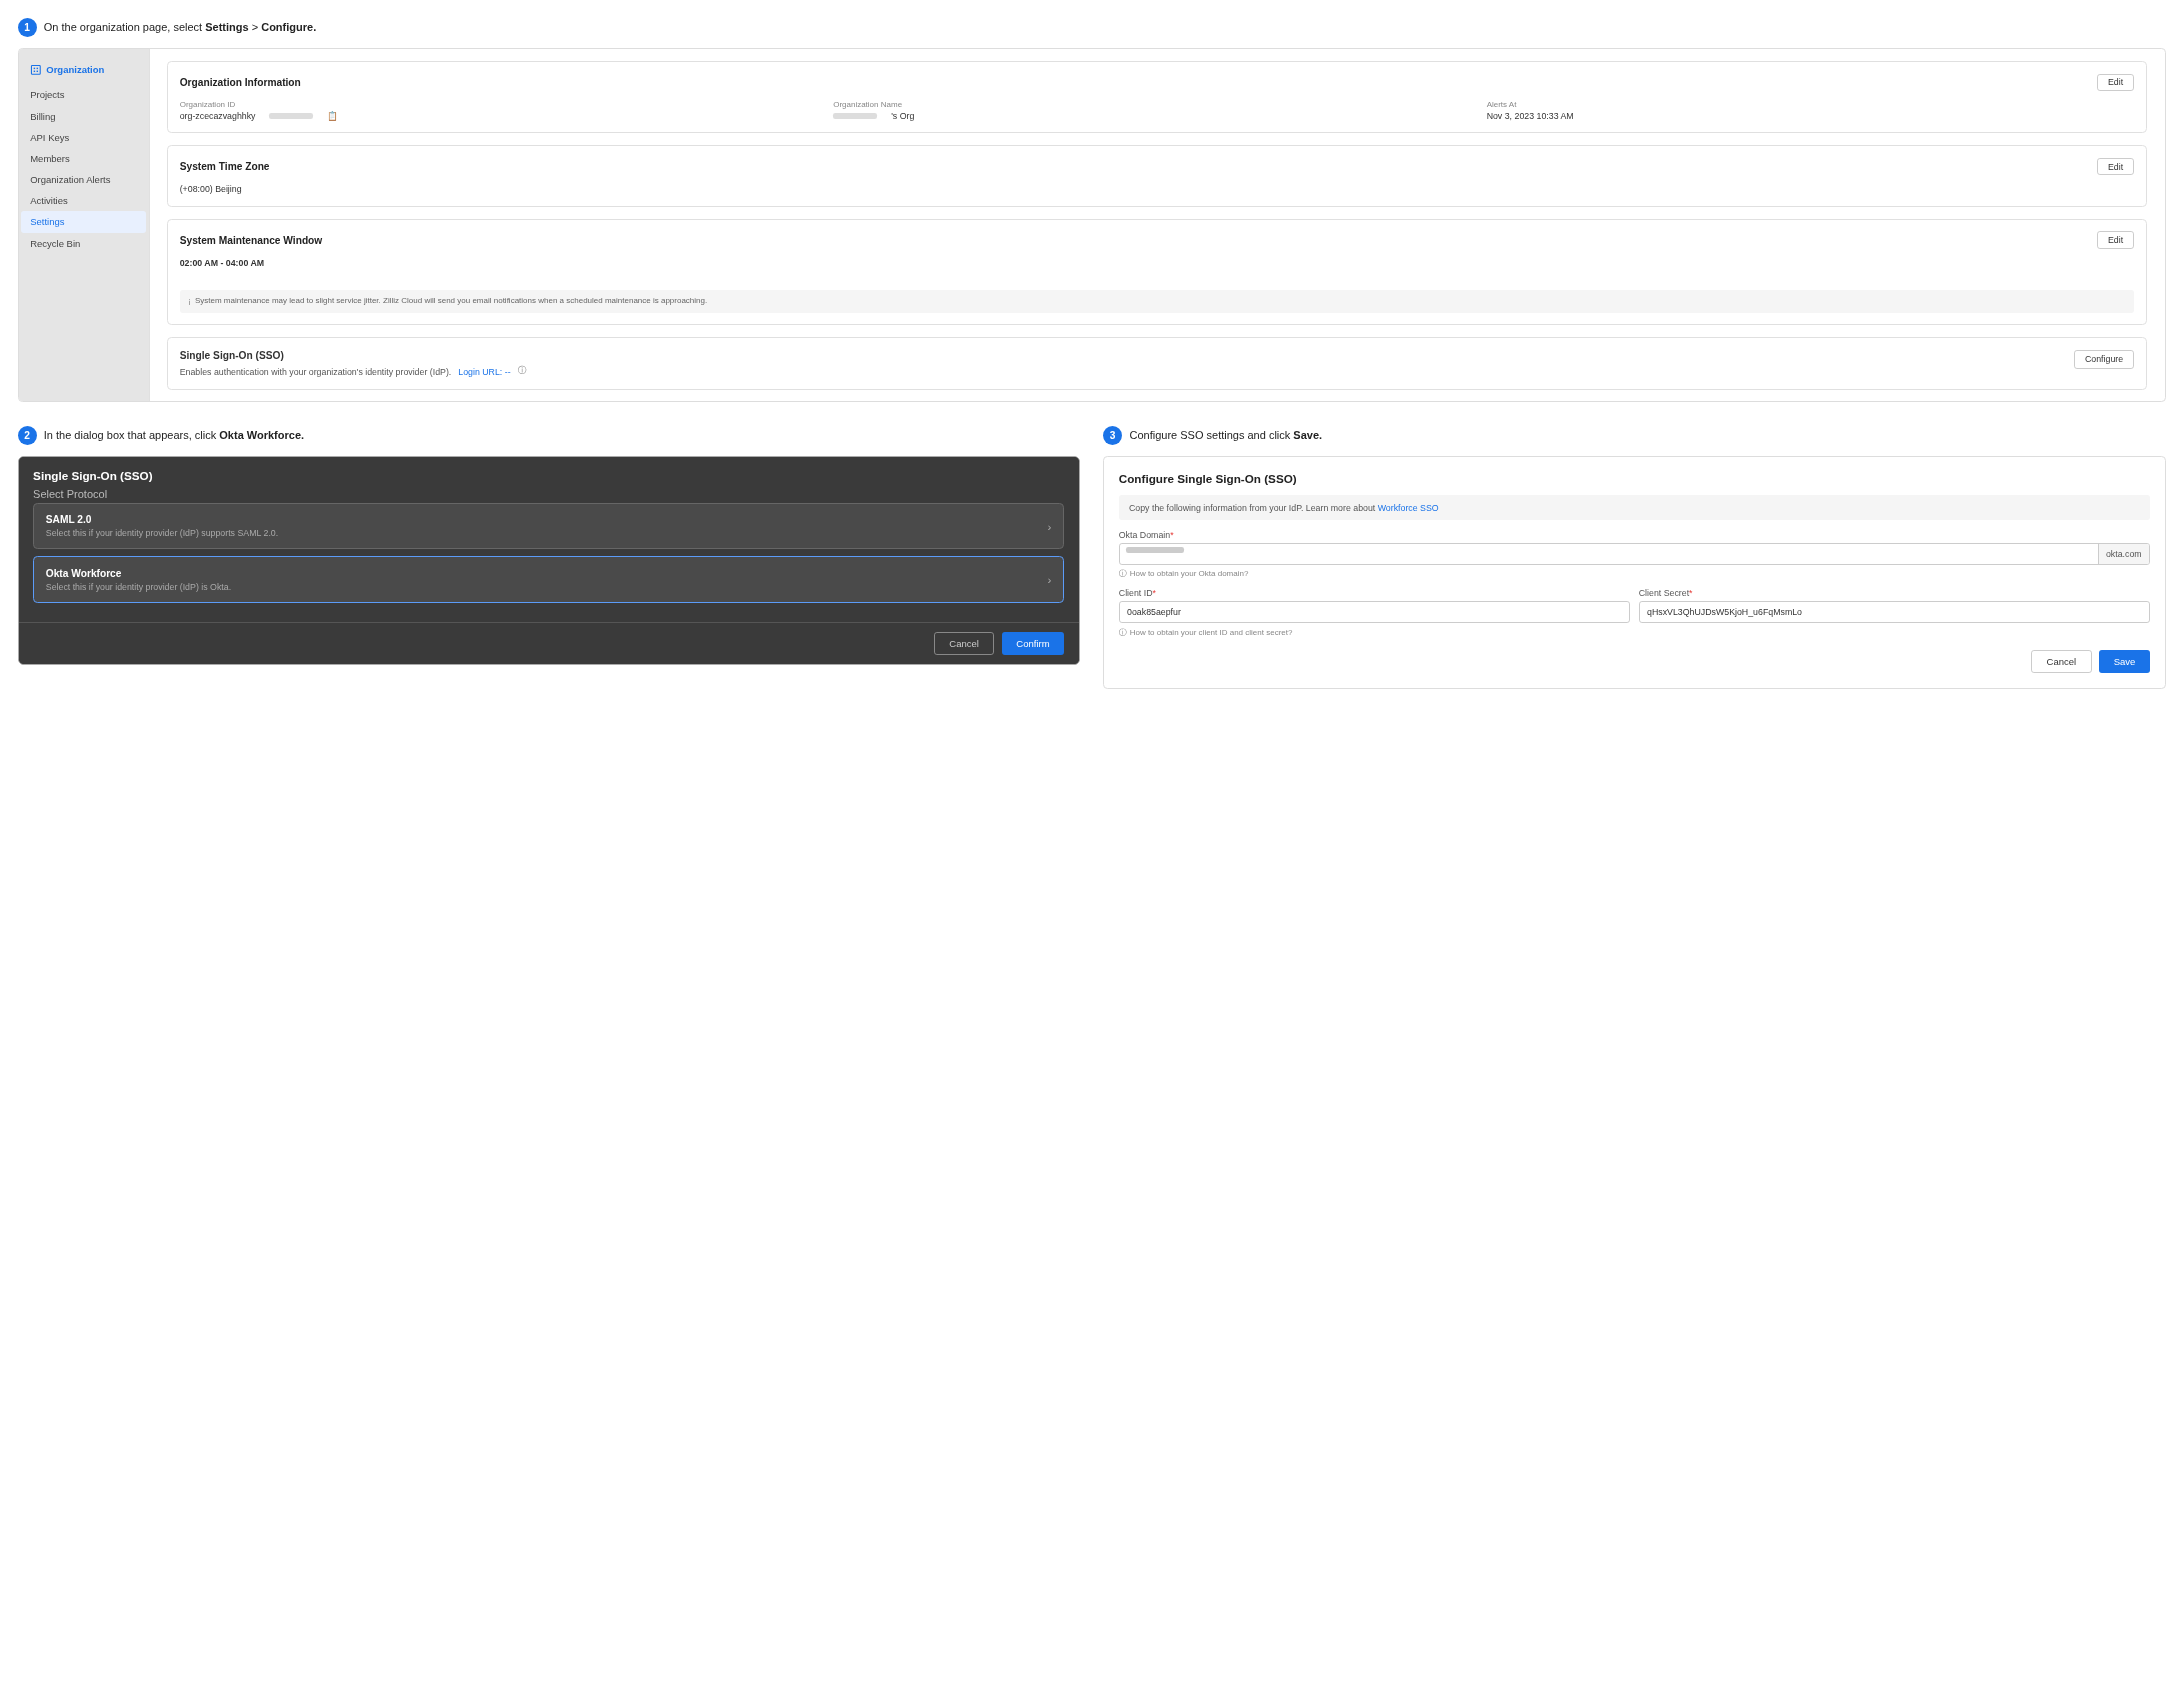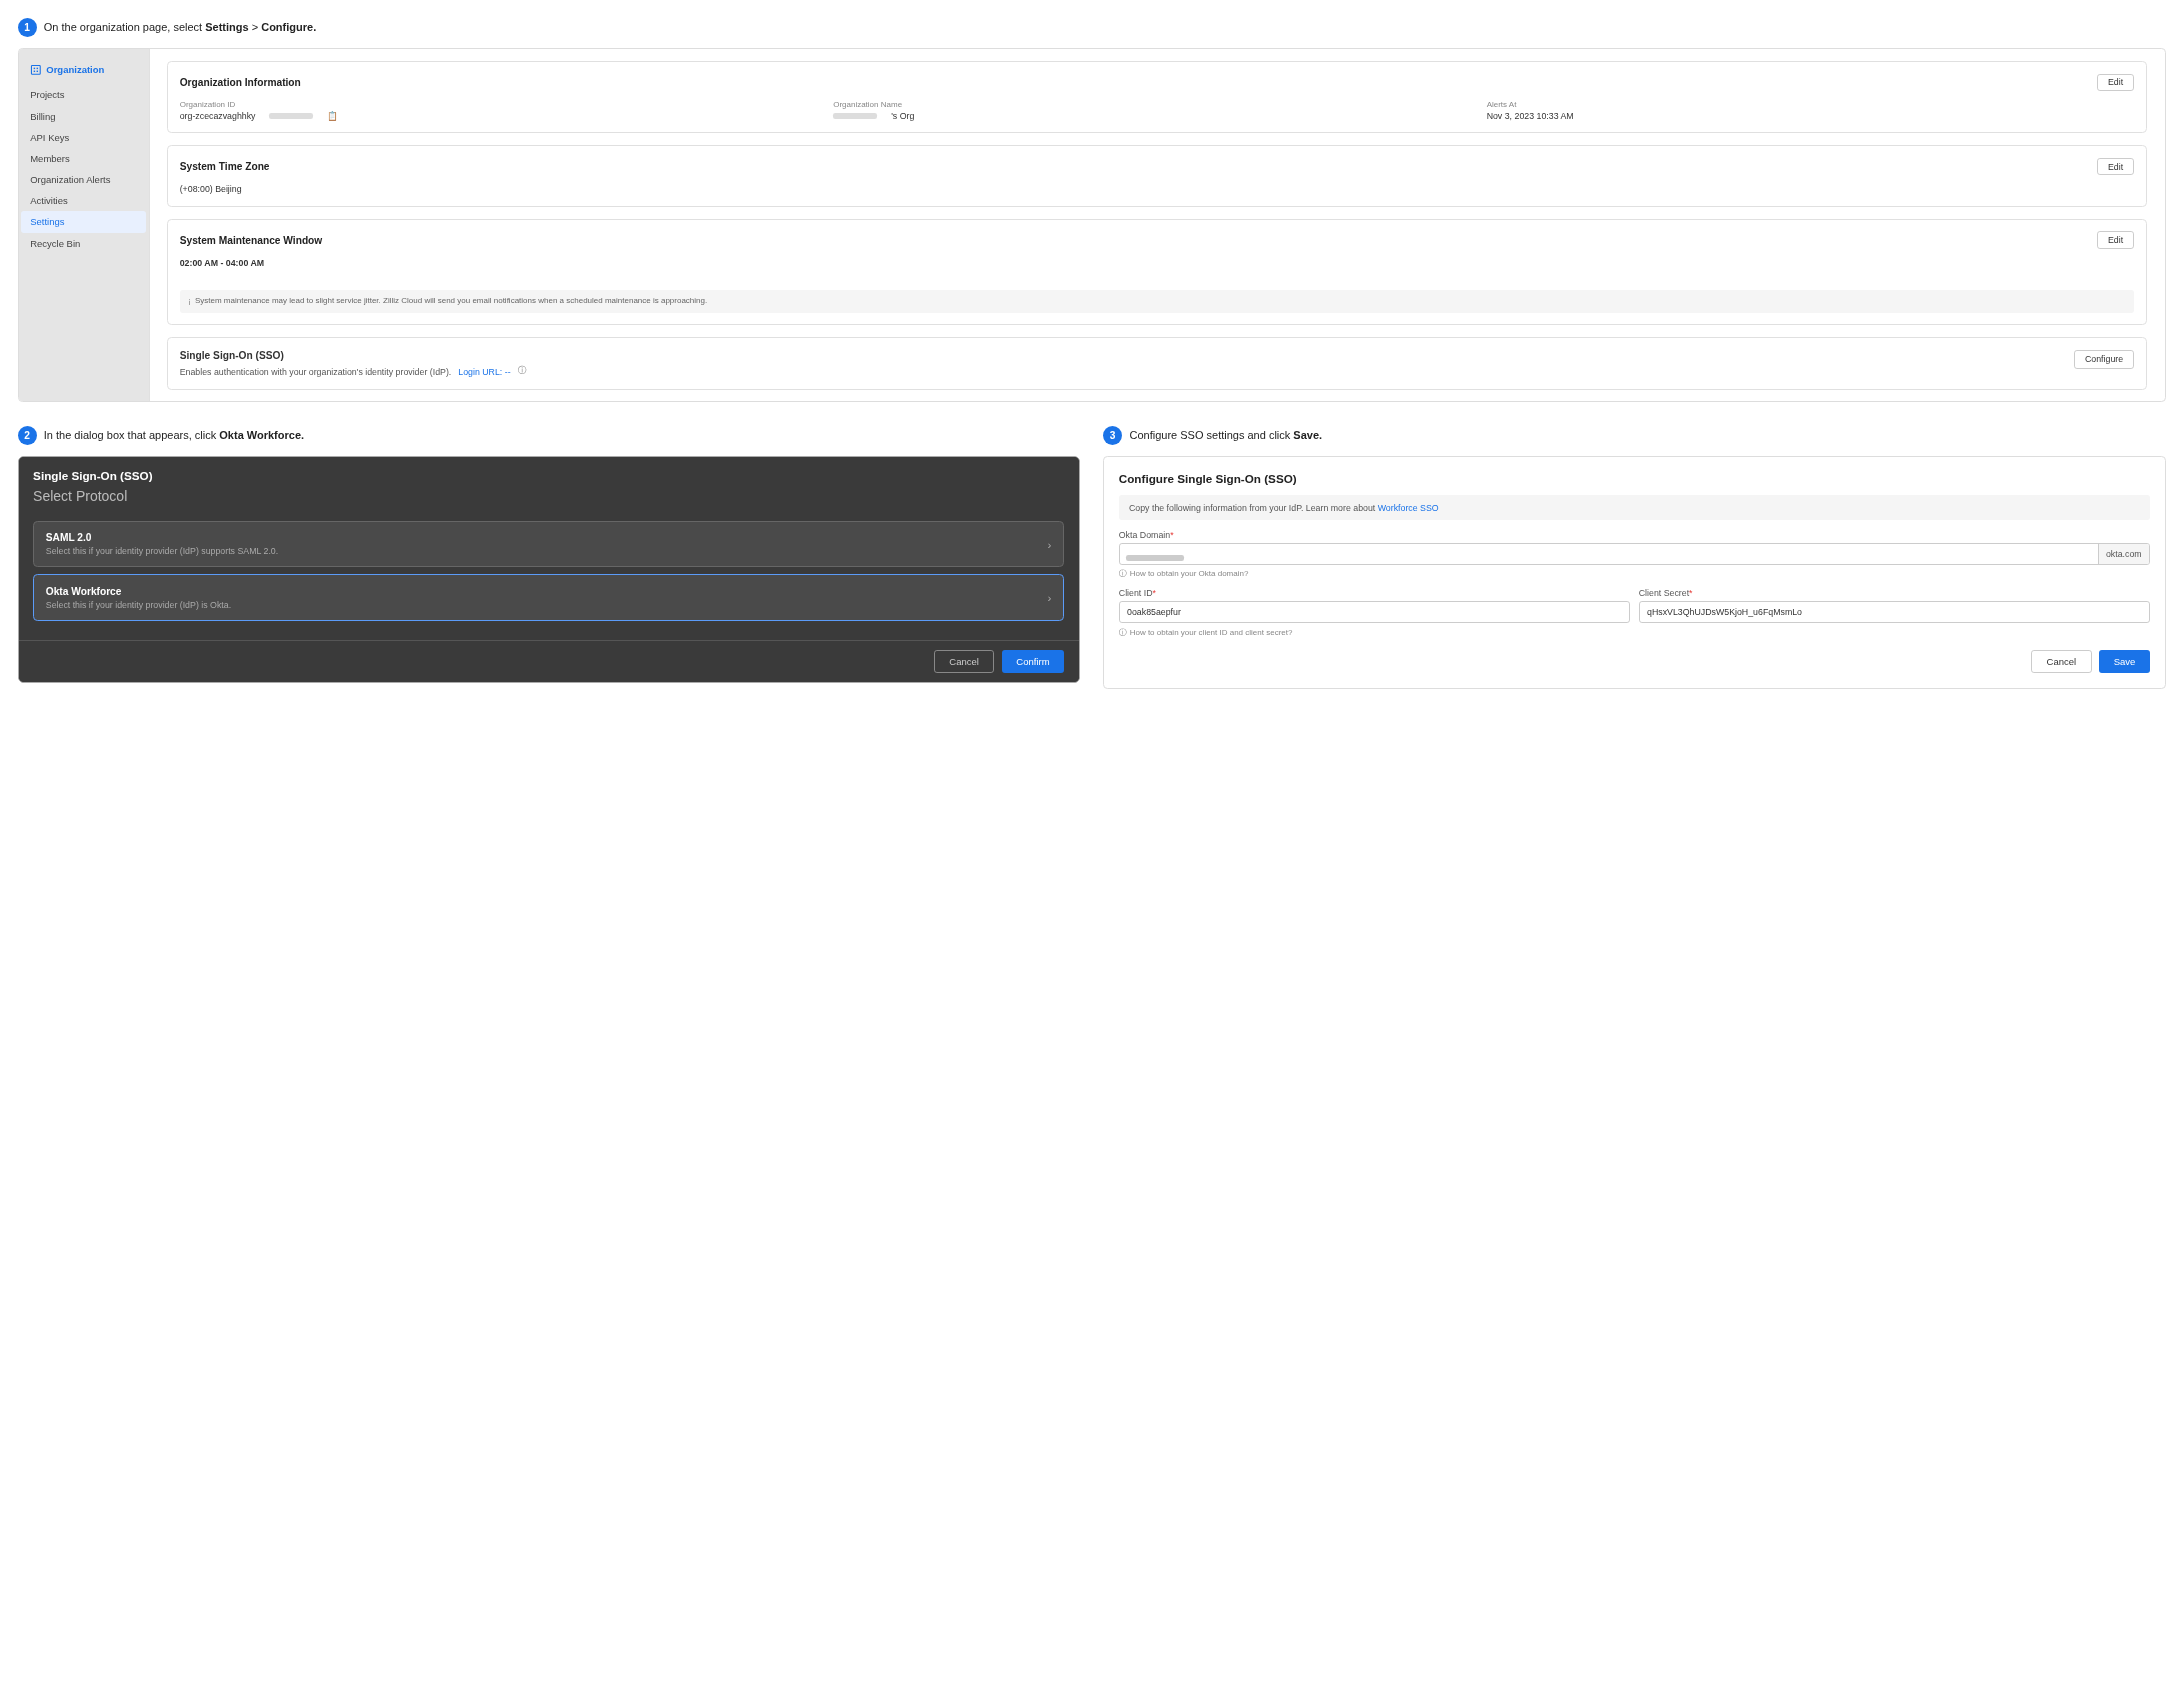--- a/index.html
+++ b/index.html
@@ -212,22 +212,22 @@
       font-weight: 600;
     }
     .sso-dialog-body {
       background: #3a3a3a;
       padding: 0 14.6px 11.7px;
       color: #ccc;
       font-size: 9.5px;
     }
     .protocol-label {
       color: #bbb;
-      font-size: 14px;
-      margin-bottom: 17px;
+      font-size: 11px;
+      margin-bottom: 3px;
     }
     .protocol-option {
       border: 0.7px solid #666;
       border-radius: 4.4px;
       padding: 10.2px 11.7px;
       margin-bottom: 7.3px;
       cursor: pointer;
       display: flex;
       justify-content: space-between;
       align-items: center;
@@ -535,21 +535,21 @@
 
       <div class="info-box">
         <span>Copy the following information from your IdP. Learn more about </span>
         <a href="#">Workforce SSO</a>
       </div>
 
       <div class="form-group">
         <label class="form-label">
           <span>Okta Domain</span><span class="required">*</span>
         </label>
-        <div style="display:flex; align-items:flex-end; border:0.7px solid #ccc; border-radius:2.9px; overflow:hidden;">
+        <div style="display:flex; align-items:flex-start; border:0.7px solid #ccc; border-radius:2.9px; overflow:hidden;">
           <div style="flex:1; padding:2.9px 5.8px; display:flex; align-items:center; gap:2.9px;">
             <span class="masked-input"></span>
           </div>
           <div style="padding:5.1px 7.3px; background:#f5f5f5; border-left:0.7px solid #ccc; font-size:8.8px; color:#555;">
             <span>okta.com</span>
           </div>
         </div>
         <div class="help-link">
           <span class="help-link-icon">ⓘ</span>
           <span>How to obtain your Okta domain?</span>

